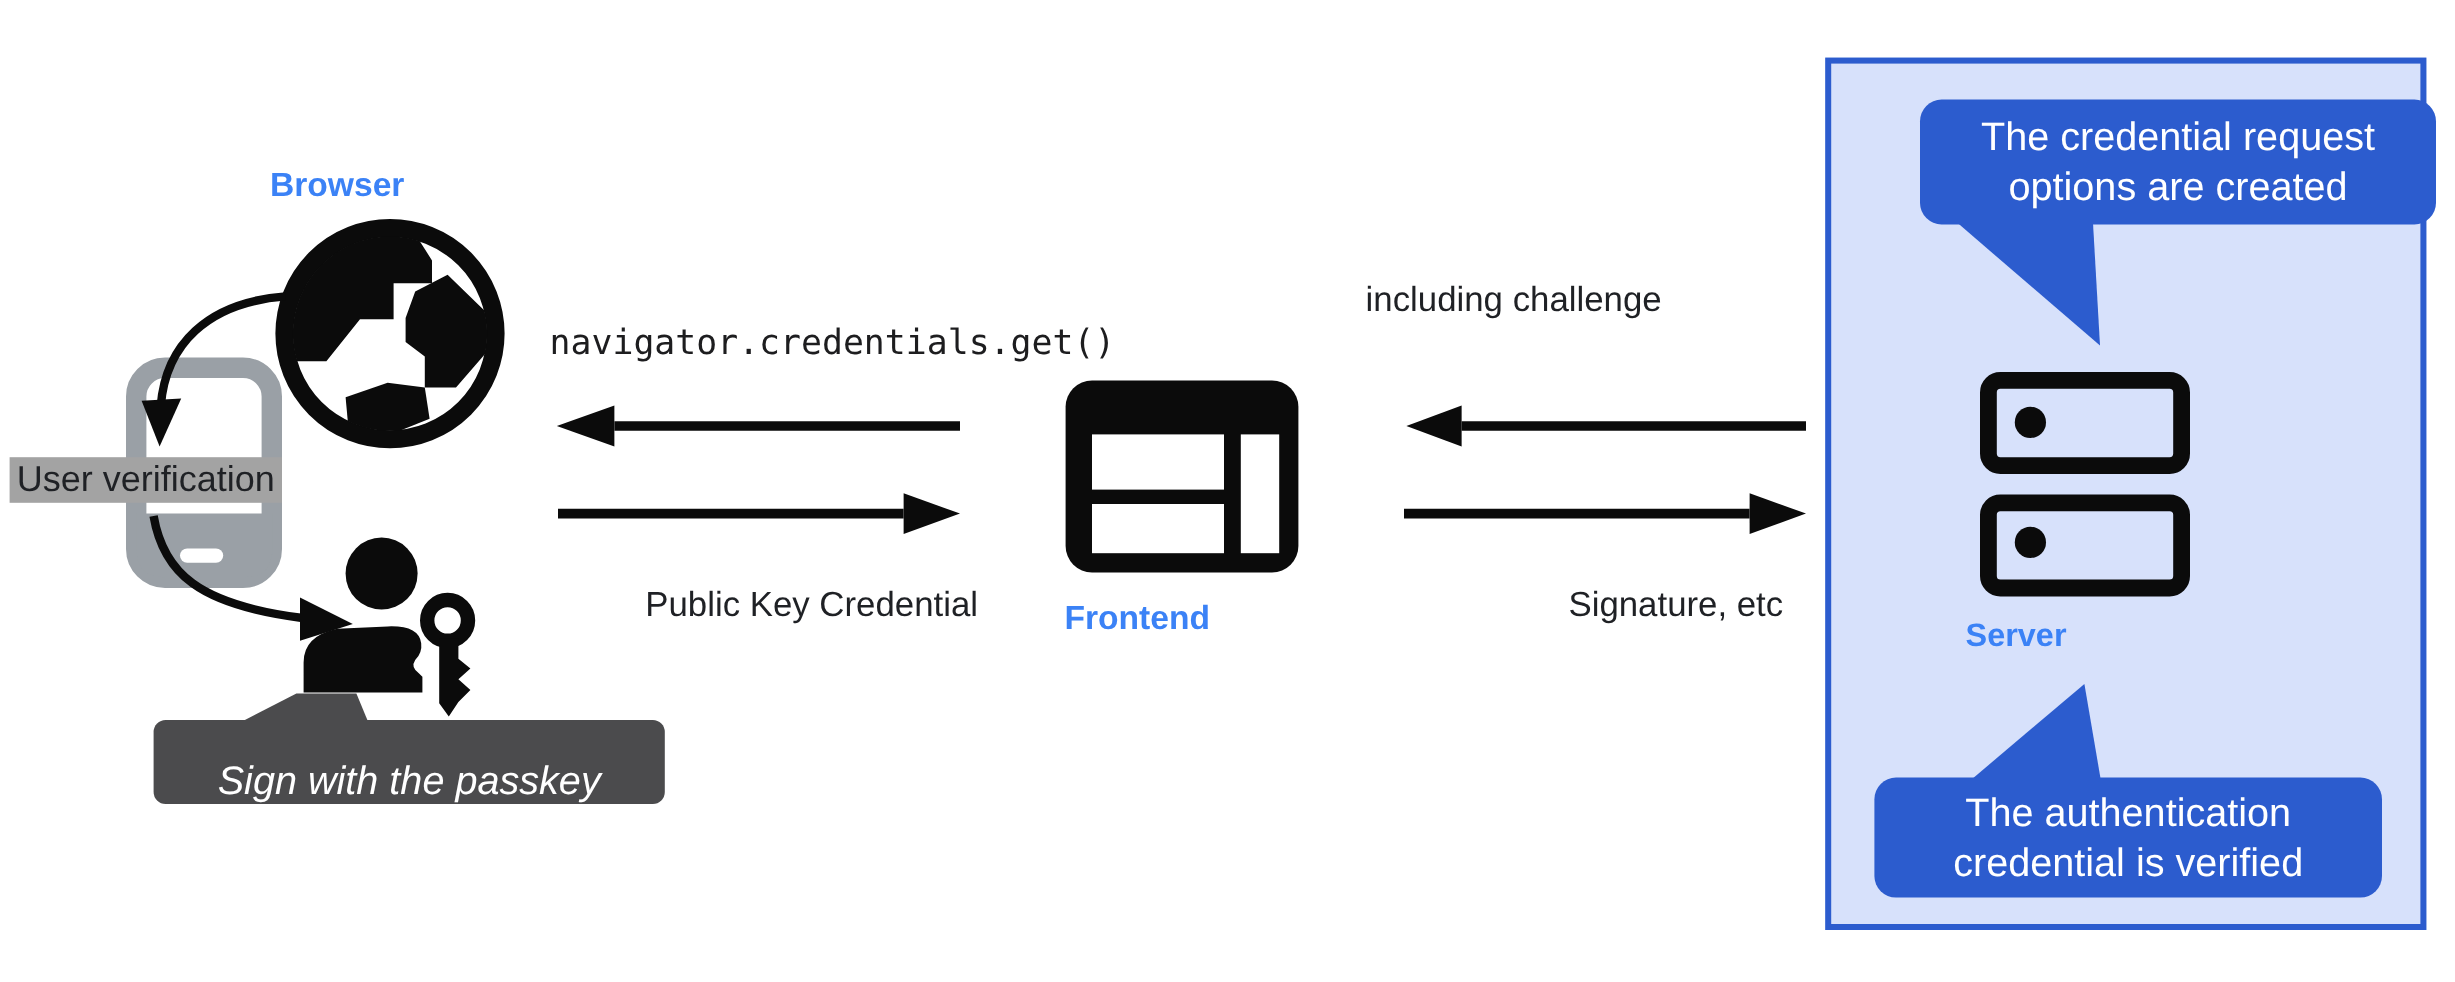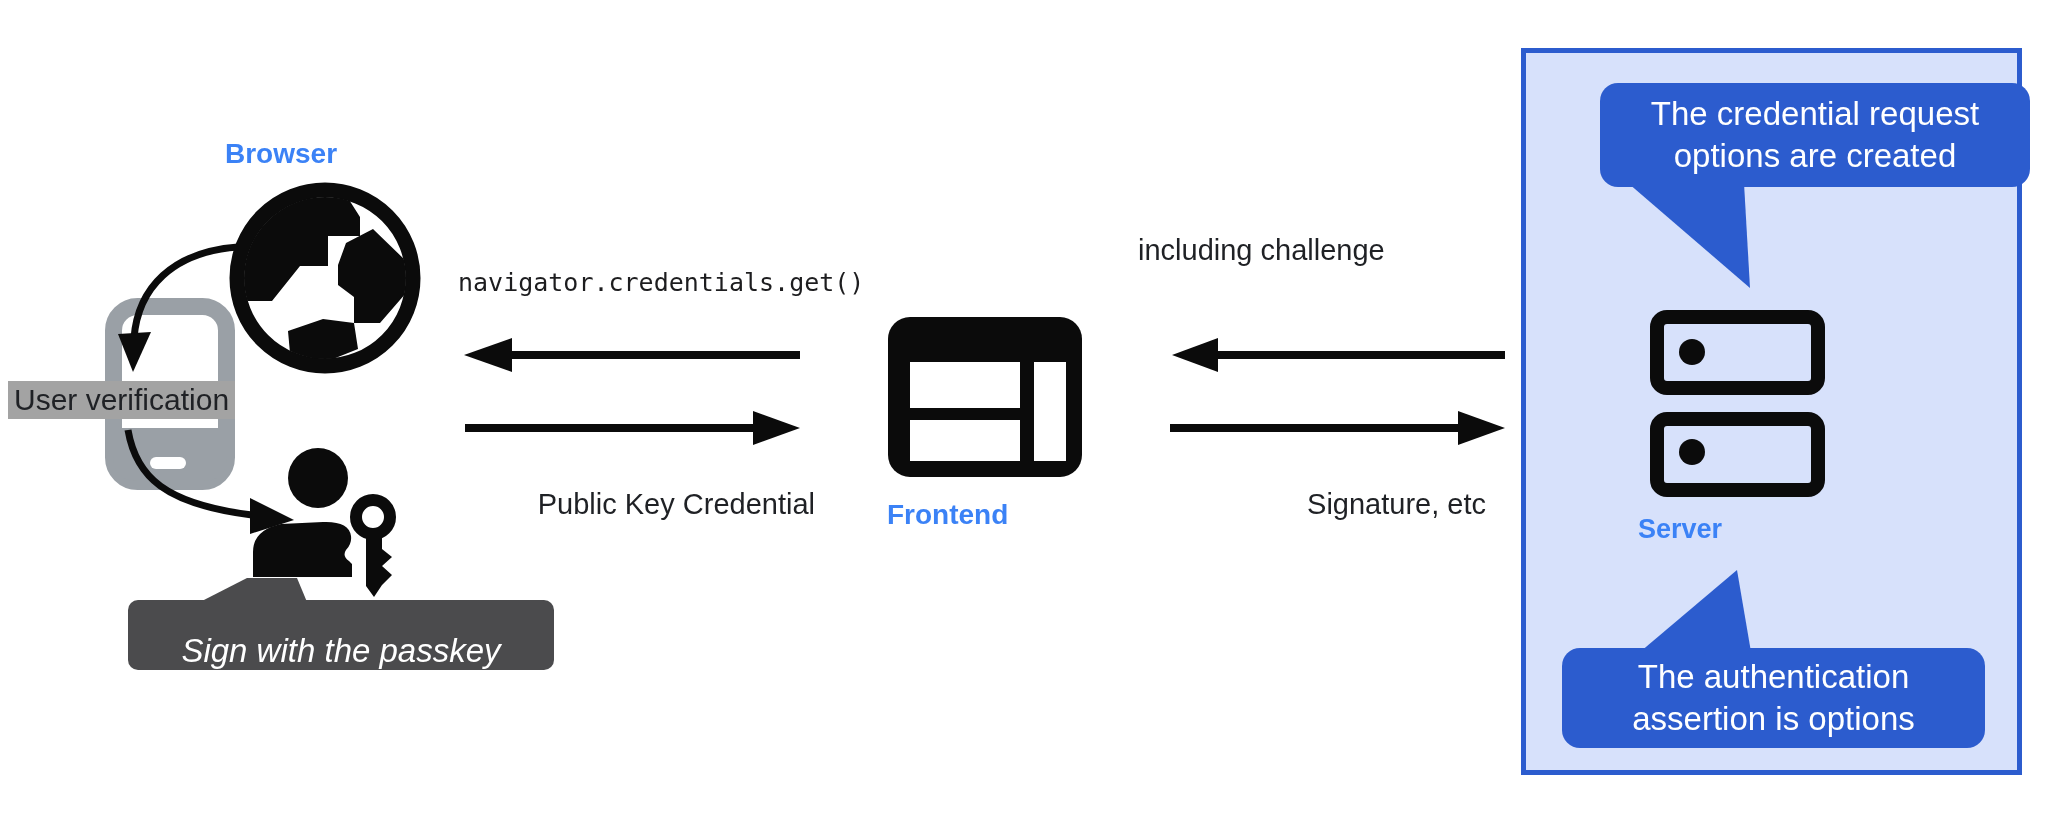--- a/index.html
+++ b/index.html
@@ -10,21 +10,21 @@
     --ink:#1f2125;
   }
   html,body{margin:0;padding:0;background:#fff;}
   #canvas{
     position:relative;width:2046px;height:818px;background:#fff;overflow:hidden;
     font-family:"Liberation Sans",sans-serif;color:var(--ink);
   }
   .abs{position:absolute;}
   .label-bold{font-weight:bold;font-size:28px;color:#3b82f6;text-align:left;}
   .body-text{font-size:29px;color:var(--ink);}
-  .code-text{font-family:"DejaVu Sans Mono",monospace;font-size:25px;color:#1d1d1f;white-space:nowrap;}
+  .code-text{font-family:"DejaVu Sans Mono",monospace;font-size:29px;color:#1d1d1f;white-space:nowrap;}
   .center{text-align:right;}
   .panel{
     left:1521px;top:48px;width:501px;height:727px;box-sizing:border-box;
     background:var(--panel-fill);border:5px solid var(--accent-blue);
   }
   .bubble{
     background:var(--accent-blue);color:#fff;border-radius:18px;
     display:flex;flex-direction:column;justify-content:center;align-items:center;
     font-size:33px;line-height:42px;text-align:center;
   }
@@ -142,16 +142,16 @@
 
   <div class="abs label-bold" style="left:1638px;top:514px;width:200px;font-size:27px;">Server</div>
 
   <div class="abs bubble" style="left:1560px;top:83px;width:430px;height:104px;margin-left:40px;">
     <div>The credential request</div>
     <div>options are created</div>
   </div>
 
   <div class="abs bubble" style="left:1562px;top:648px;width:423px;height:100px;">
     <div>The authentication</div>
-    <div>assertion is options</div>
+    <div>credential is verified</div>
   </div>
 
 </div>
 
 </body></html>

